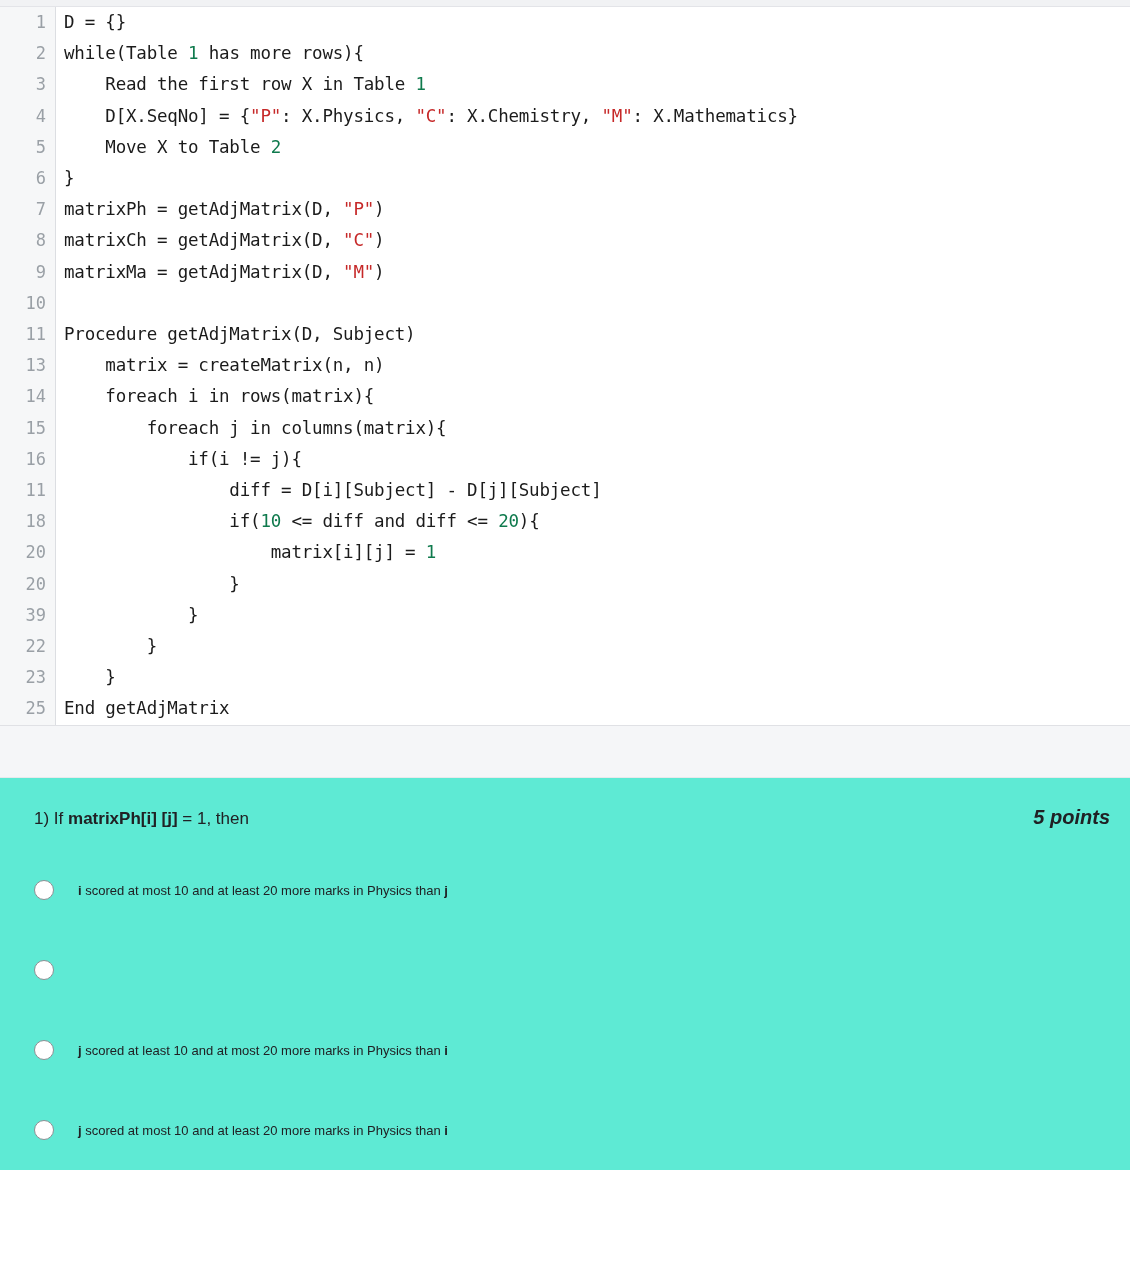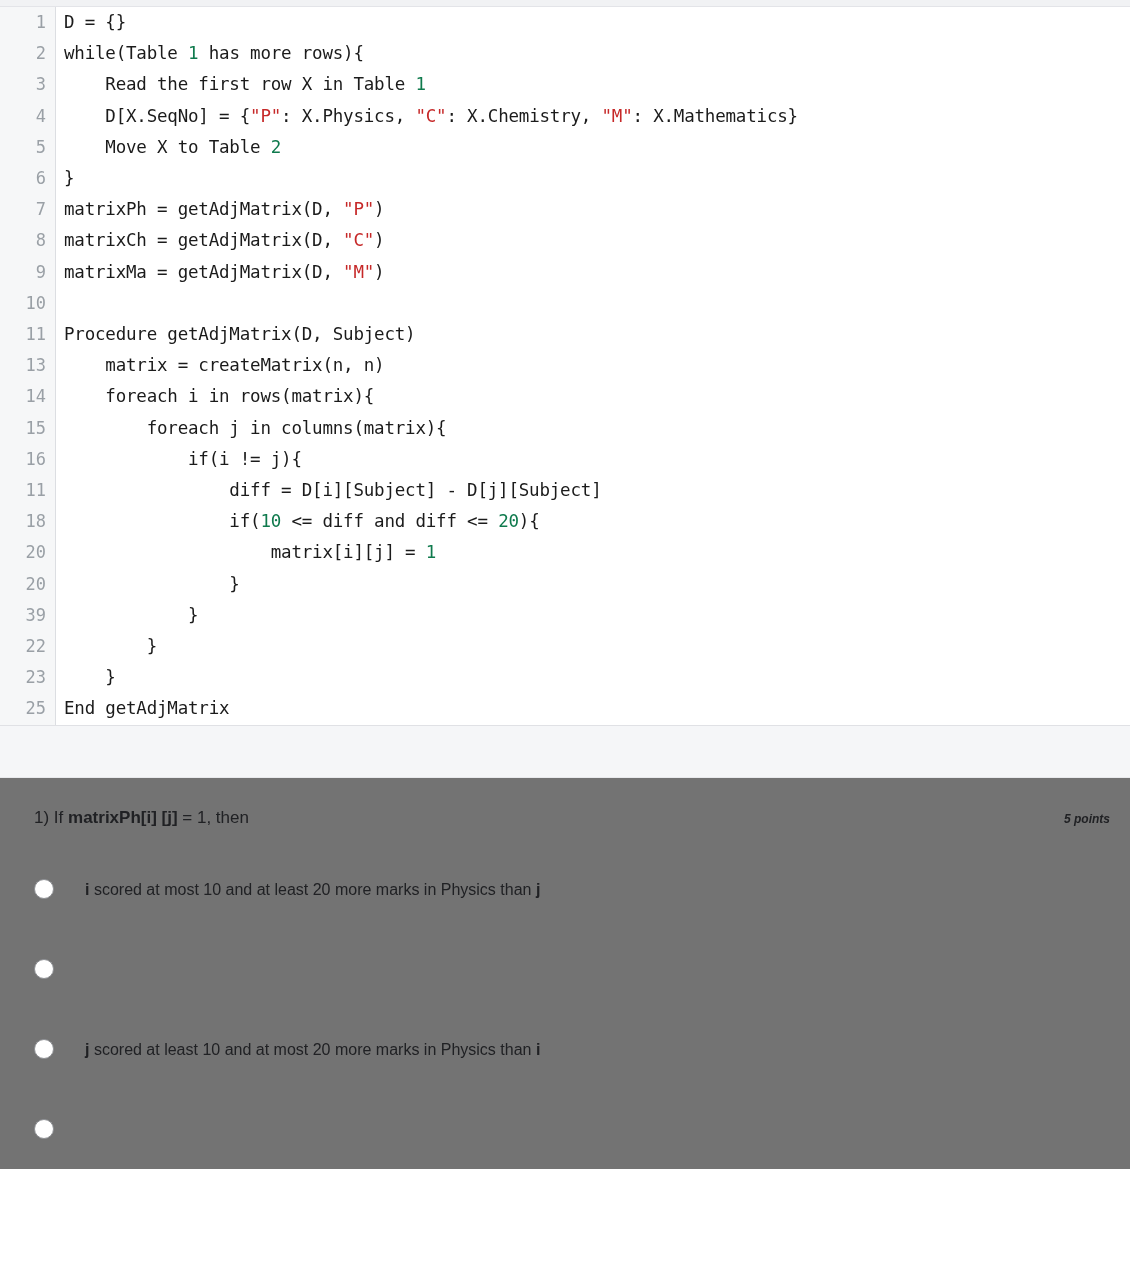--- a/index.html
+++ b/index.html
@@ -63,38 +63,38 @@
 
   
   .gap {
     height: 51px;
     background: #f5f6f8;
     border-bottom: 1px solid #e8e9ec;
   }
 
   
   .qcard {
-    background: #737373;
+    background: #5eead4;
     padding: 28px 16px 0 16px;
   }
   .qhead {
     display: flex;
     align-items: baseline;
     justify-content: space-between;
     padding: 0 2px 0 18px;
   }
   .qtext {
     font-size: 17px;
     color: #202124;
     line-height: 1.4;
   }
   .qtext .b { font-weight: bold; }
   .qnum { font-size: 17px; color: #202124; }
   .points {
-    font-size: 12px;
+    font-size: 20px;
     font-weight: bold;
     font-style: italic;
     color: #202124;
     white-space: nowrap;
     padding-right: 2px;
   }
 
   .options {
     margin-top: 20px;
   }
@@ -107,22 +107,22 @@
   .radio {
     width: 20px;
     height: 20px;
     min-width: 20px;
     border: 1.6px solid #8d8f93;
     border-radius: 50%;
     background: #ffffff;
     box-sizing: border-box;
   }
   .opt-label {
-    margin-left: 31px;
-    font-size: 16px;
+    margin-left: 24px;
+    font-size: 13px;
     color: #202124;
     line-height: 1.35;
   }
   .opt-label .b { font-weight: bold; }
 </style>
 </head>
 <body>
 
 <div class="top-band"></div>
 
@@ -243,15 +243,16 @@
       </div>
       <div class="option">
         <div class="radio"></div>
       </div>
       <div class="option">
         <div class="radio"></div>
         <div class="opt-label"><span class="b">j</span><span> scored at least 10 and at most 20 more marks in Physics than </span><span class="b">i</span></div>
       </div>
       <div class="option">
         <div class="radio"></div>
+        <div class="opt-label"><span class="b">j</span><span> scored at most 10 and at least 20 more marks in Physics than </span><span class="b">i</span></div>
       </div>
     </div>
 </div>
 
 </body></html>

